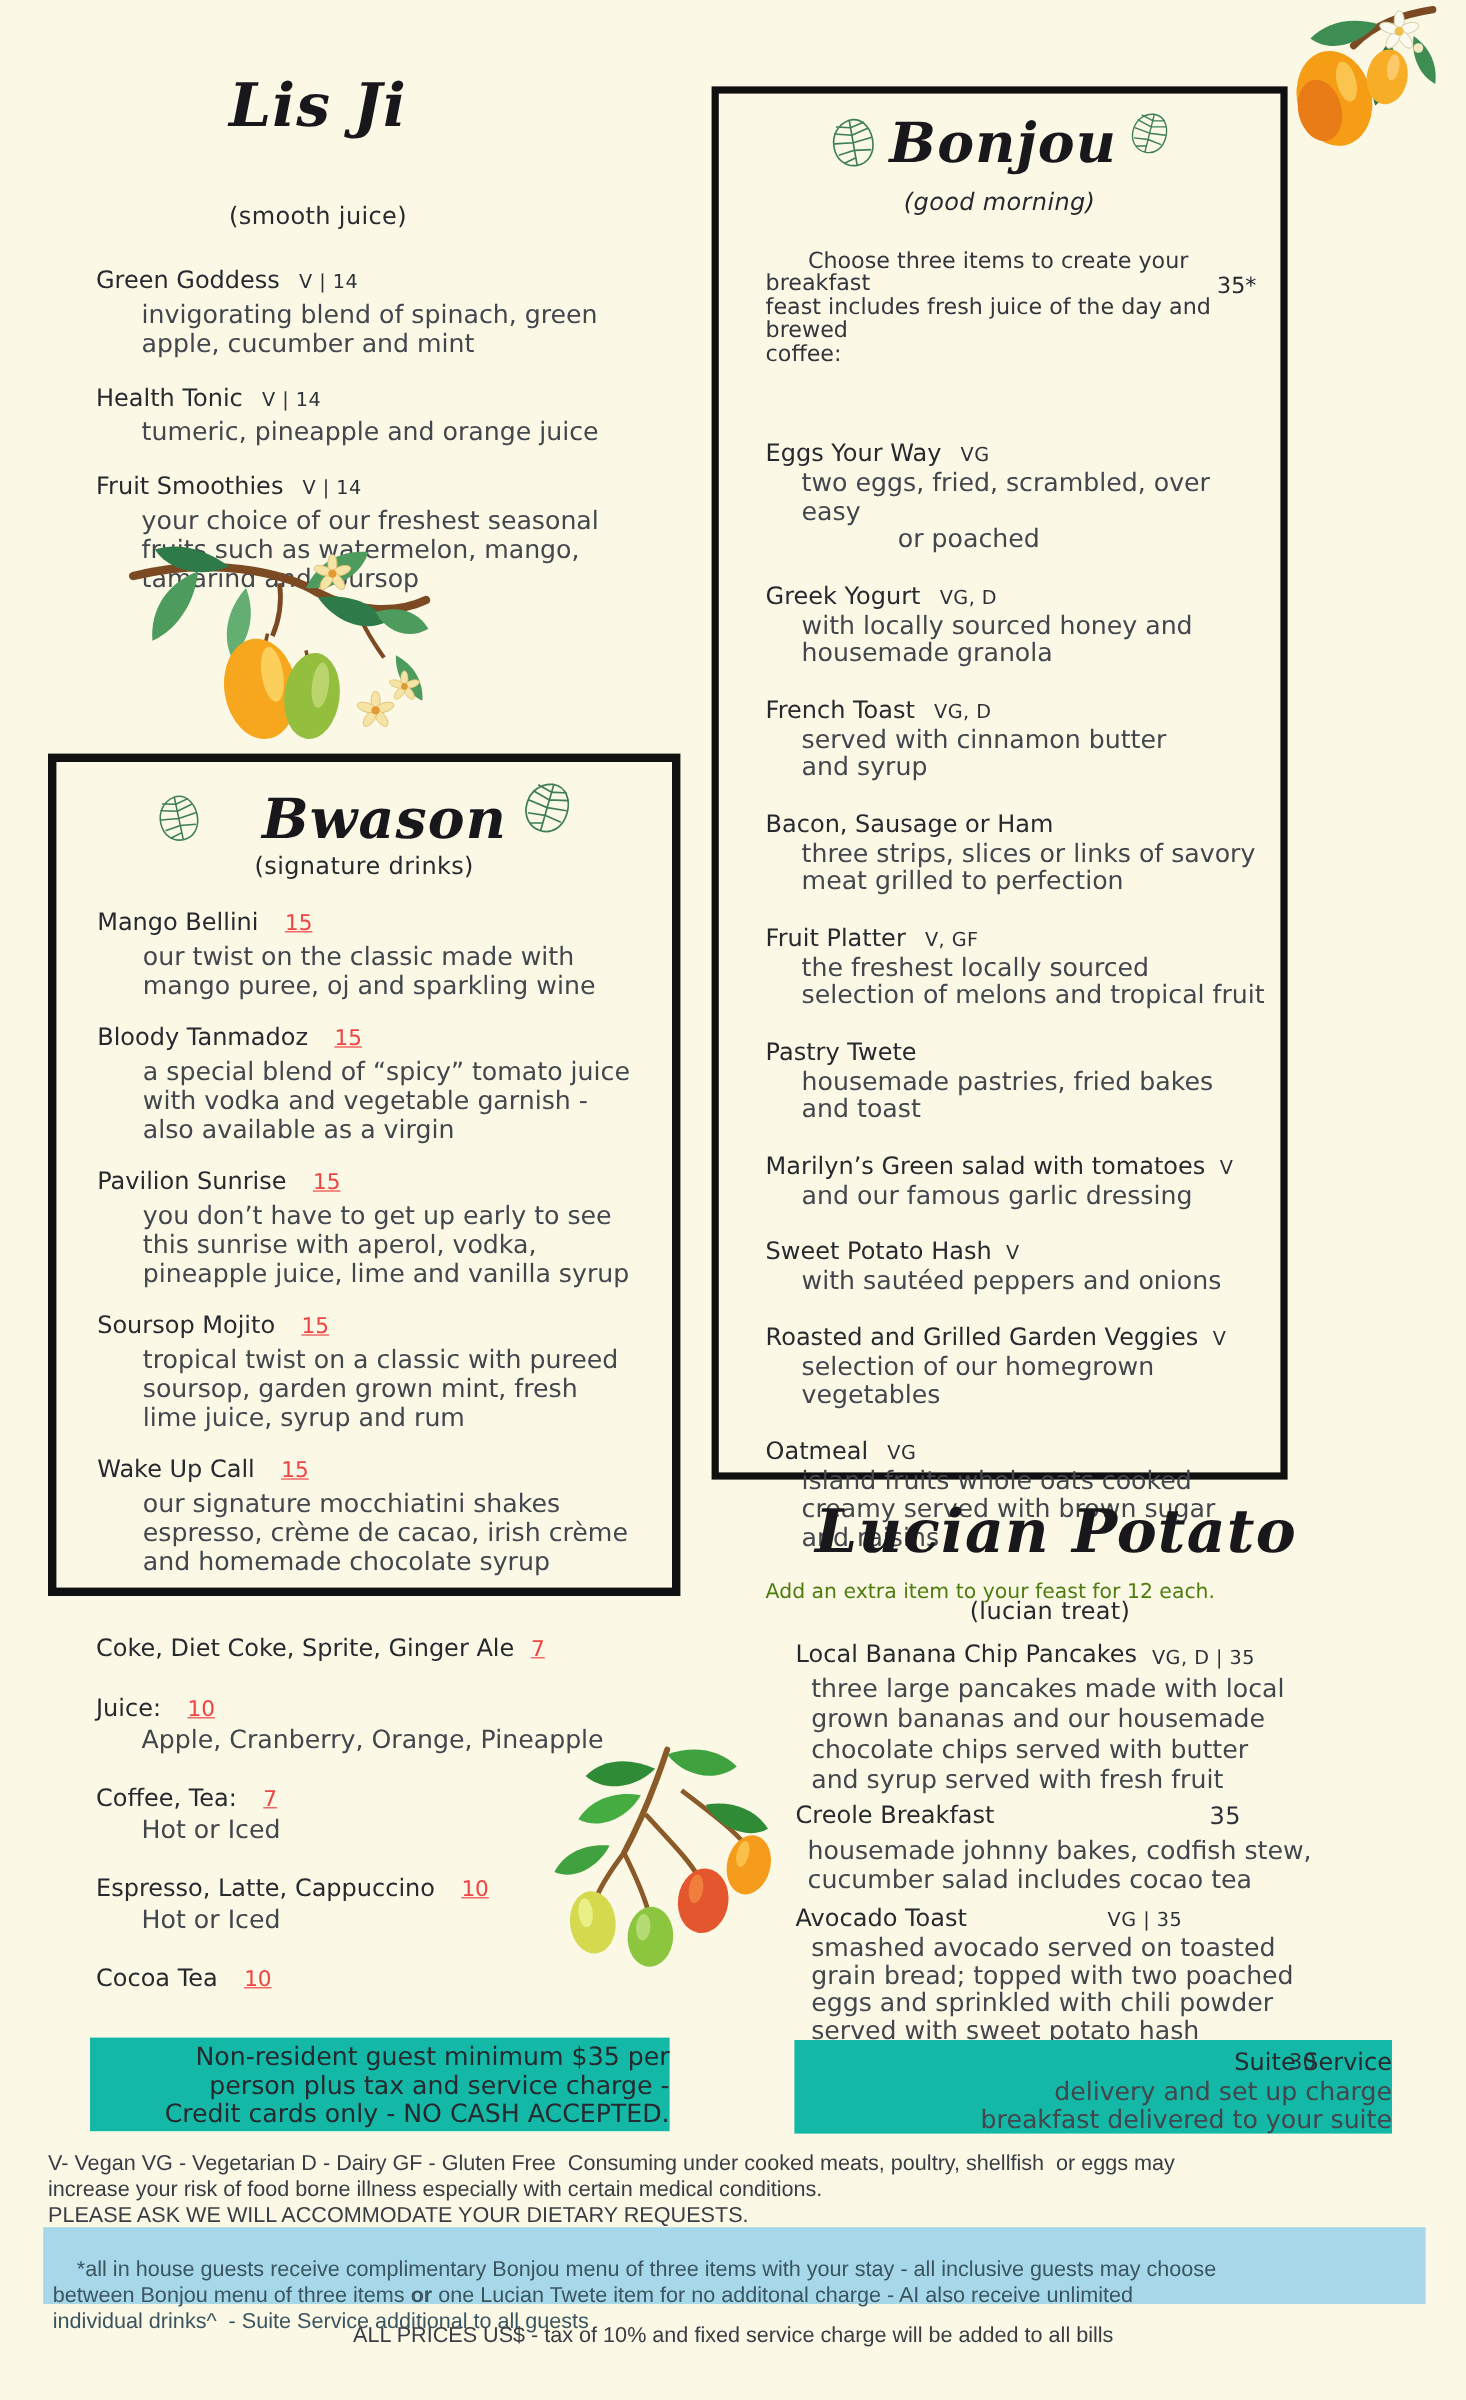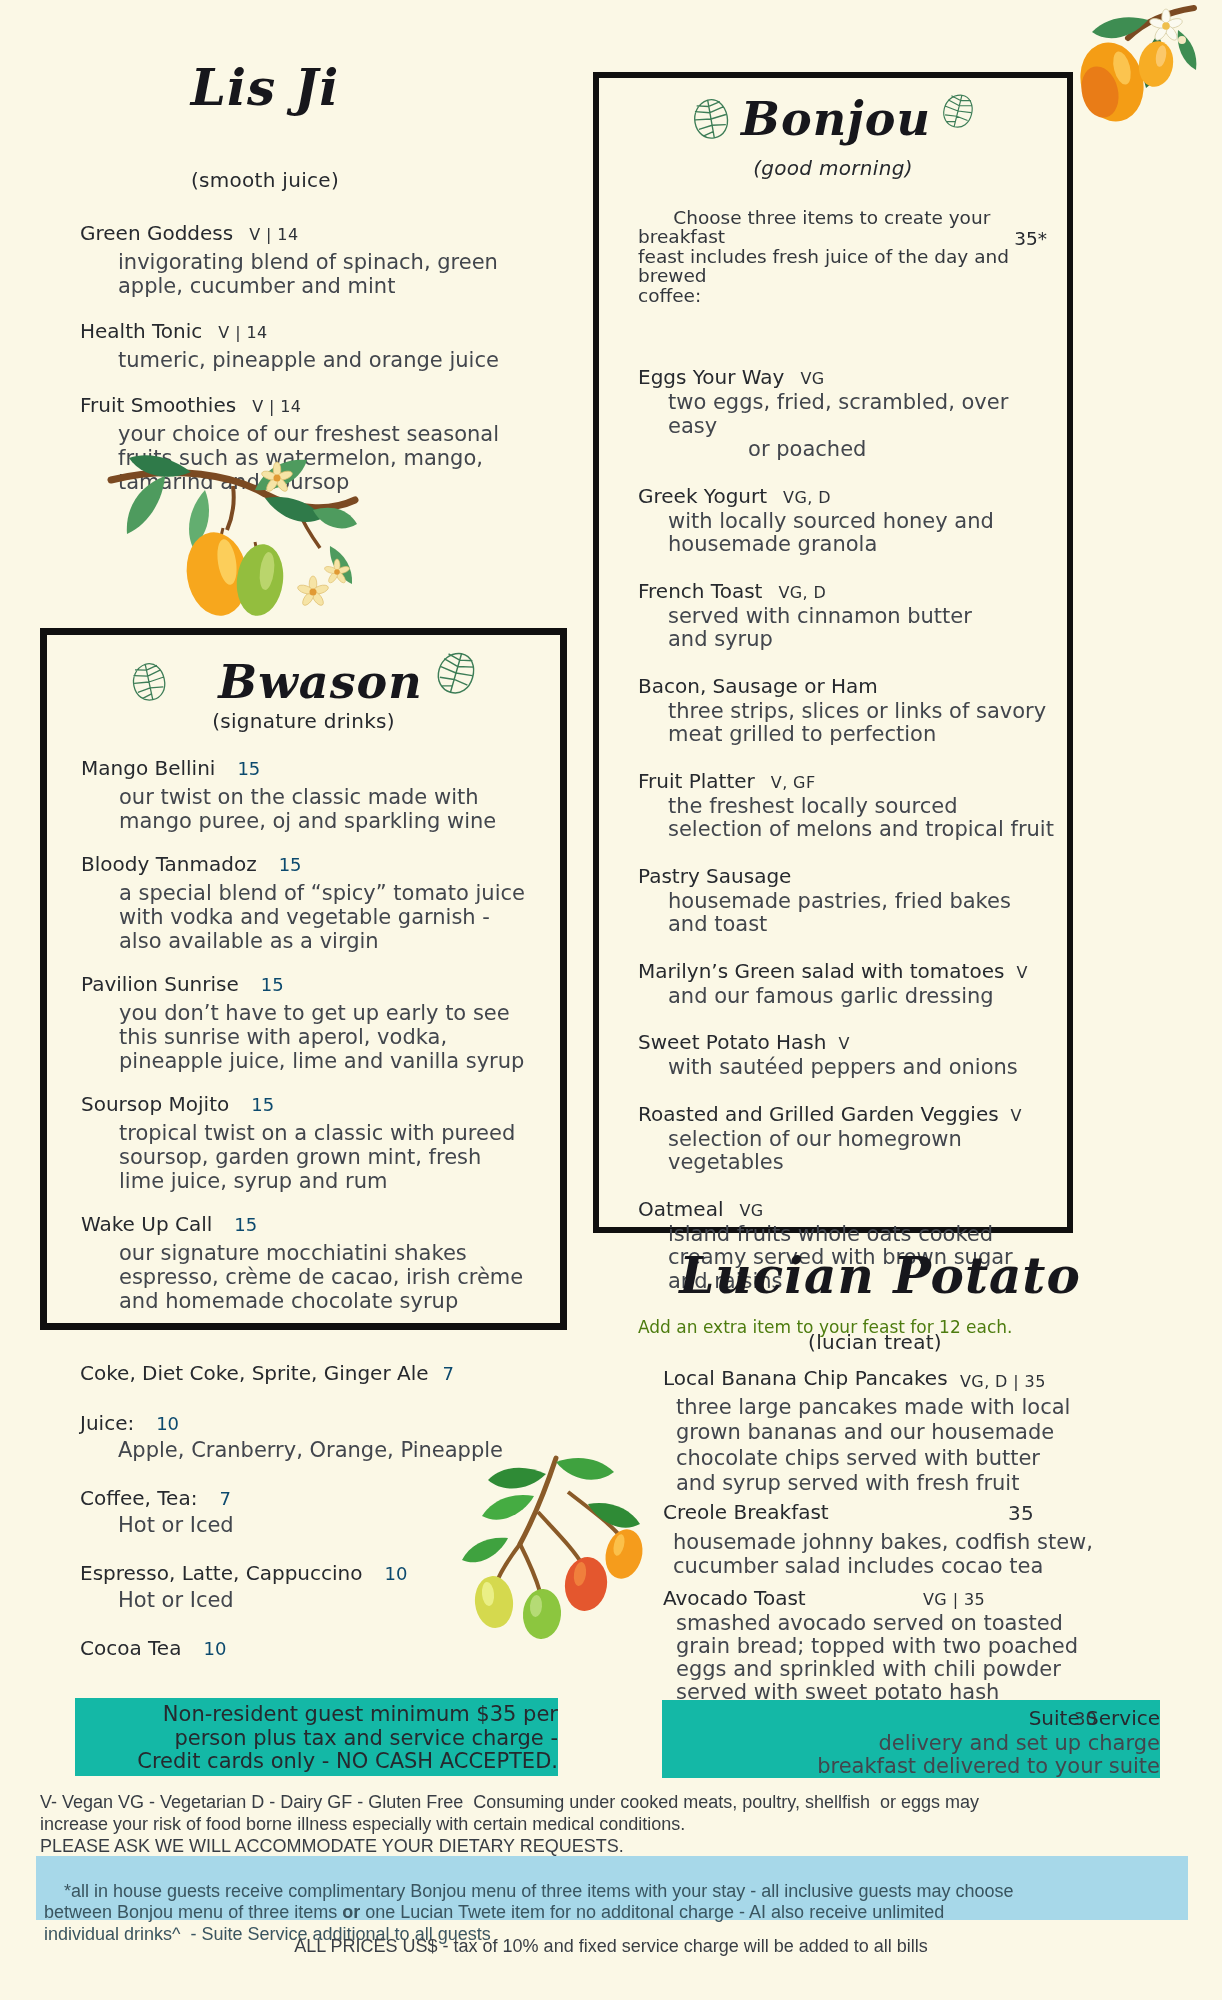--- a/index.html
+++ b/index.html
@@ -5,21 +5,21 @@
   html,body{margin:0;padding:0;background:#FAF7E3;}
   #page{position:relative;width:1222px;height:2000px;background:#FBF8E6;
         font-family:"DejaVu Sans",sans-serif;overflow:hidden;color:#26292e;}
   .abs{position:absolute;}
   .center{text-align:center;}
   .script{font-family:"DejaVu Serif",serif;font-style:italic;font-weight:700;color:#17171c;letter-spacing:1px;}
   .subt{font-size:20px;color:#26292e;letter-spacing:.3px;}
   .head{line-height:26px;white-space:nowrap;}
   .name{font-size:20px;color:#26292e;}
   .badge{font-size:16px;color:#2e3238;margin-left:16px;letter-spacing:.4px;}
-  .price{font-size:18px;color:#0c4a6e;margin-left:22px;}
+  .price{font-size:18px;color:#ef4444;margin-left:22px;text-decoration:underline;}
   .desc{font-size:21px;color:#42464d;white-space:pre-wrap;}
   
   .li-item{margin-bottom:20px;}
   .li-item .desc,.bw-item .desc{line-height:24px;padding-left:38px;margin-top:2px;}
   .bw-item{margin-bottom:18px;}
   .bev-item{margin-bottom:22px;}
   .bev-item .desc{line-height:25px;padding-left:38px;}
   
   .menu-box{box-sizing:border-box;border:6px solid #101010;background:#FBF8E6;}
   #bwason-box{border-width:7px;}
@@ -224,21 +224,21 @@
         <div class="head"><span class="name">Bacon, Sausage or Ham</span></div>
         <div class="desc">three strips, slices or links of savory
 meat grilled to perfection</div>
       </div>
       <div class="bj-item">
         <div class="head"><span class="name">Fruit Platter</span><span class="badge">V, GF</span></div>
         <div class="desc">the freshest locally sourced
 selection of melons and tropical fruit</div>
       </div>
       <div class="bj-item">
-        <div class="head"><span class="name">Pastry Sausage</span></div>
+        <div class="head"><span class="name">Pastry Twete</span></div>
         <div class="desc">housemade pastries, fried bakes
 and toast</div>
       </div>
       <div class="bj-item">
         <div class="head"><span class="name">Marilyn’s Green salad with tomatoes</span><span class="badge" style="margin-left:12px;">V</span></div>
         <div class="desc">and our famous garlic dressing</div>
       </div>
       <div class="bj-item">
         <div class="head"><span class="name">Sweet Potato Hash</span><span class="badge" style="margin-left:12px;">V</span></div>
         <div class="desc">with sautéed peppers and onions</div>

